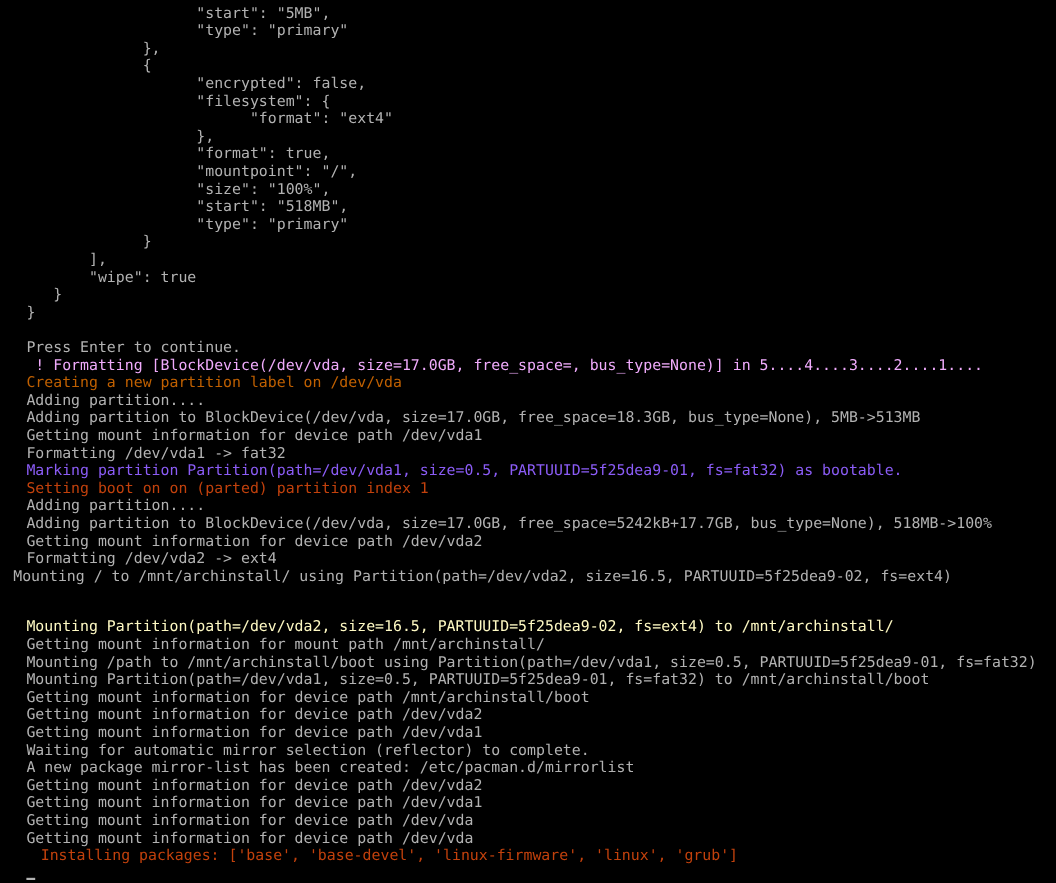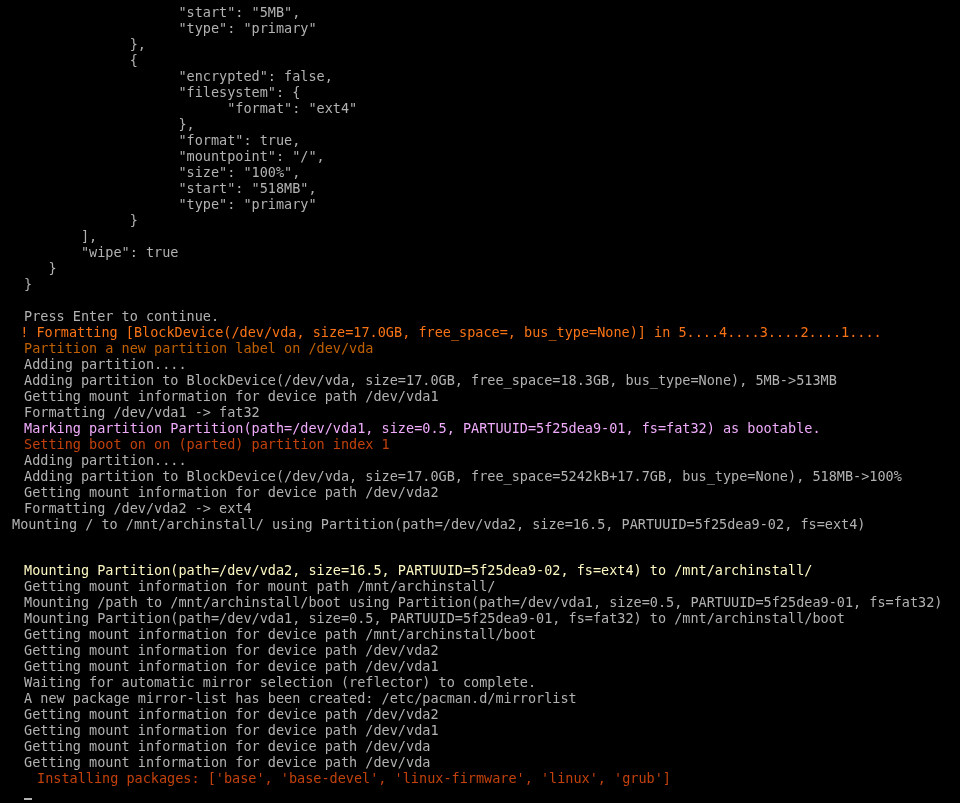--- a/index.html
+++ b/index.html
@@ -70,27 +70,27 @@
       <div class="tline" style="color: rgb(178, 178, 178);">                   "size": "100%",</div>
       <div class="tline" style="color: rgb(178, 178, 178);">                   "start": "518MB",</div>
       <div class="tline" style="color: rgb(178, 178, 178);">                   "type": "primary"</div>
       <div class="tline" style="color: rgb(178, 178, 178);">             }</div>
       <div class="tline" style="color: rgb(178, 178, 178);">       ],</div>
       <div class="tline" style="color: rgb(178, 178, 178);">       "wipe": true</div>
       <div class="tline" style="color: rgb(178, 178, 178);">   }</div>
       <div class="tline" style="color: rgb(178, 178, 178);">}</div>
       <div class="tline blank" style="color: rgb(178, 178, 178);"> </div>
       <div class="tline" style="color: rgb(178, 178, 178);">Press Enter to continue.</div>
-      <div class="tline" style="color: #f97316; padding-left: 12px;"> ! Formatting [BlockDevice(/dev/vda, size=17.0GB, free_space=, bus_type=None)] in 5....4....3....2....1....</div>
-      <div class="tline accent" style="color: rgb(192, 96, 0);">Partition a new partition label on /dev/vda</div>
+      <div class="tline" style="color: #f0abfc;"> ! Formatting [BlockDevice(/dev/vda, size=17.0GB, free_space=, bus_type=None)] in 5....4....3....2....1....</div>
+      <div class="tline accent" style="color: rgb(192, 96, 0);">Creating a new partition label on /dev/vda</div>
       <div class="tline" style="color: rgb(178, 178, 178);">Adding partition....</div>
       <div class="tline" style="color: rgb(178, 178, 178);">Adding partition to BlockDevice(/dev/vda, size=17.0GB, free_space=18.3GB, bus_type=None), 5MB-&gt;513MB</div>
       <div class="tline" style="color: rgb(178, 178, 178);">Getting mount information for device path /dev/vda1</div>
       <div class="tline" style="color: rgb(178, 178, 178);">Formatting /dev/vda1 -&gt; fat32</div>
-      <div class="tline" style="color: #f0abfc;">Marking partition Partition(path=/dev/vda1, size=0.5, PARTUUID=5f25dea9-01, fs=fat32) as bootable.</div>
+      <div class="tline" style="color: #8b5cf6;">Marking partition Partition(path=/dev/vda1, size=0.5, PARTUUID=5f25dea9-01, fs=fat32) as bootable.</div>
       <div class="tline" style="color: #c2410c;">Setting boot on on (parted) partition index 1</div>
       <div class="tline" style="color: rgb(178, 178, 178);">Adding partition....</div>
       <div class="tline" style="color: rgb(178, 178, 178);">Adding partition to BlockDevice(/dev/vda, size=17.0GB, free_space=5242kB+17.7GB, bus_type=None), 518MB-&gt;100%</div>
       <div class="tline" style="color: rgb(178, 178, 178);">Getting mount information for device path /dev/vda2</div>
       <div class="tline" style="color: rgb(178, 178, 178);">Formatting /dev/vda2 -&gt; ext4</div>
       <div class="tline" style="color: rgb(178, 178, 178); padding-left: 12px;">Mounting / to /mnt/archinstall/ using Partition(path=/dev/vda2, size=16.5, PARTUUID=5f25dea9-02, fs=ext4)</div>
       <div class="tline" style="color: #fef9c3; margin-top: 30px;">Mounting Partition(path=/dev/vda2, size=16.5, PARTUUID=5f25dea9-02, fs=ext4) to /mnt/archinstall/</div>
       <div class="tline" style="color: rgb(178, 178, 178);">Getting mount information for mount path /mnt/archinstall/</div>
       <div class="tline" style="color: rgb(178, 178, 178);">Mounting /path to /mnt/archinstall/boot using Partition(path=/dev/vda1, size=0.5, PARTUUID=5f25dea9-01, fs=fat32)</div>
       <div class="tline" style="color: rgb(178, 178, 178);">Mounting Partition(path=/dev/vda1, size=0.5, PARTUUID=5f25dea9-01, fs=fat32) to /mnt/archinstall/boot</div>

